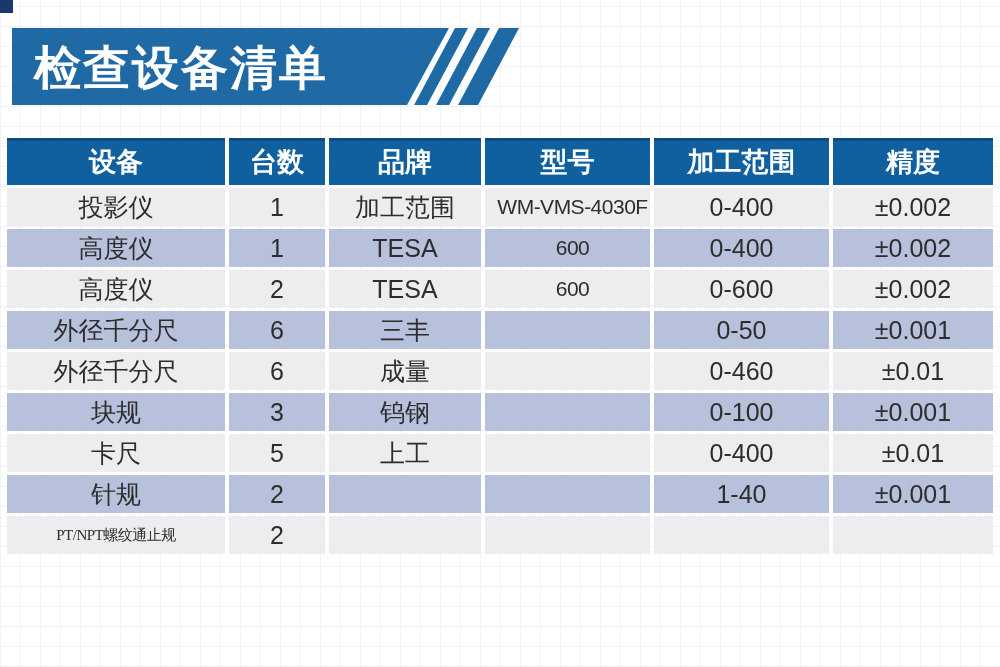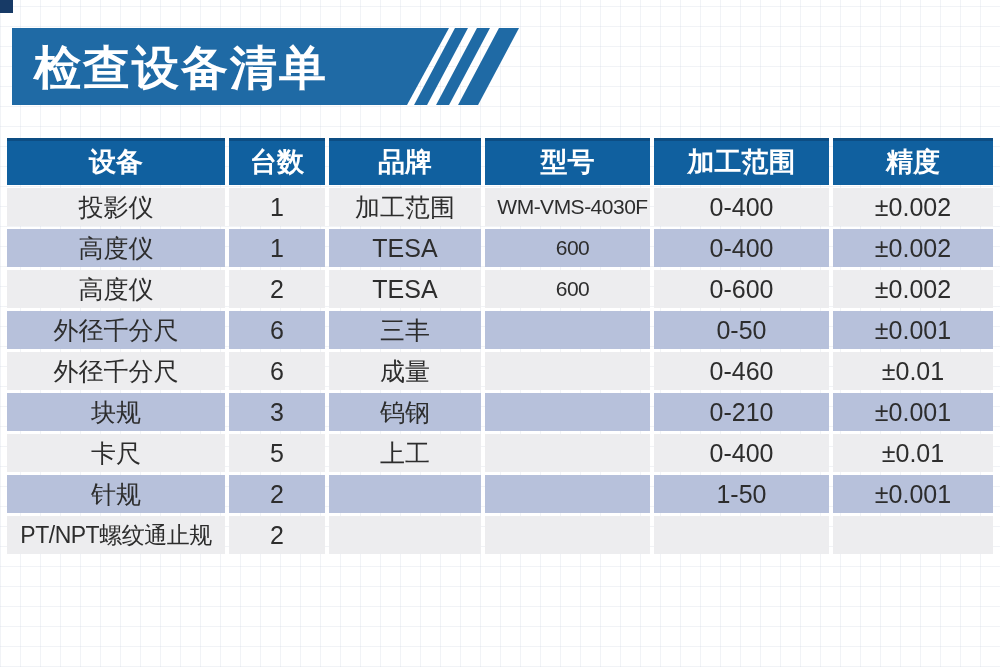--- a/index.html
+++ b/index.html
@@ -82,22 +82,23 @@
     overflow: hidden;
   }
   tr.row-light td { background: #ededef; }
   tr.row-blue  td { background: #b7c1db; }
   .equipment-table td.model-cell {
     font-size: 21px;
     letter-spacing: -0.5px;
     padding-left: 12px;
   }
   .equipment-table td.name-cell-long {
-    font-size: 23px;
+    font-size: 15px;
     letter-spacing: -0.5px;
+    font-family: Liberation Serif, serif;
   }
 </style>
 </head>
 <body>
 
 <div class="page">
 
   <div class="corner-square"></div>
 
   <div class="banner-group">
@@ -166,37 +167,37 @@
           <td>成量</td>
           <td class="model-cell"></td>
           <td>0-460</td>
           <td>±0.01</td>
         </tr>
         <tr class="row-blue">
           <td>块规</td>
           <td>3</td>
           <td>钨钢</td>
           <td class="model-cell"></td>
-          <td>0-210</td>
+          <td>0-100</td>
           <td>±0.001</td>
         </tr>
         <tr class="row-light">
           <td>卡尺</td>
           <td>5</td>
           <td>上工</td>
           <td class="model-cell"></td>
           <td>0-400</td>
           <td>±0.01</td>
         </tr>
         <tr class="row-blue">
           <td>针规</td>
           <td>2</td>
           <td></td>
           <td class="model-cell"></td>
-          <td>1-50</td>
+          <td>1-40</td>
           <td>±0.001</td>
         </tr>
         <tr class="row-light">
           <td class="name-cell-long">PT/NPT螺纹通止规</td>
           <td>2</td>
           <td></td>
           <td class="model-cell"></td>
           <td></td>
           <td></td>
         </tr>

